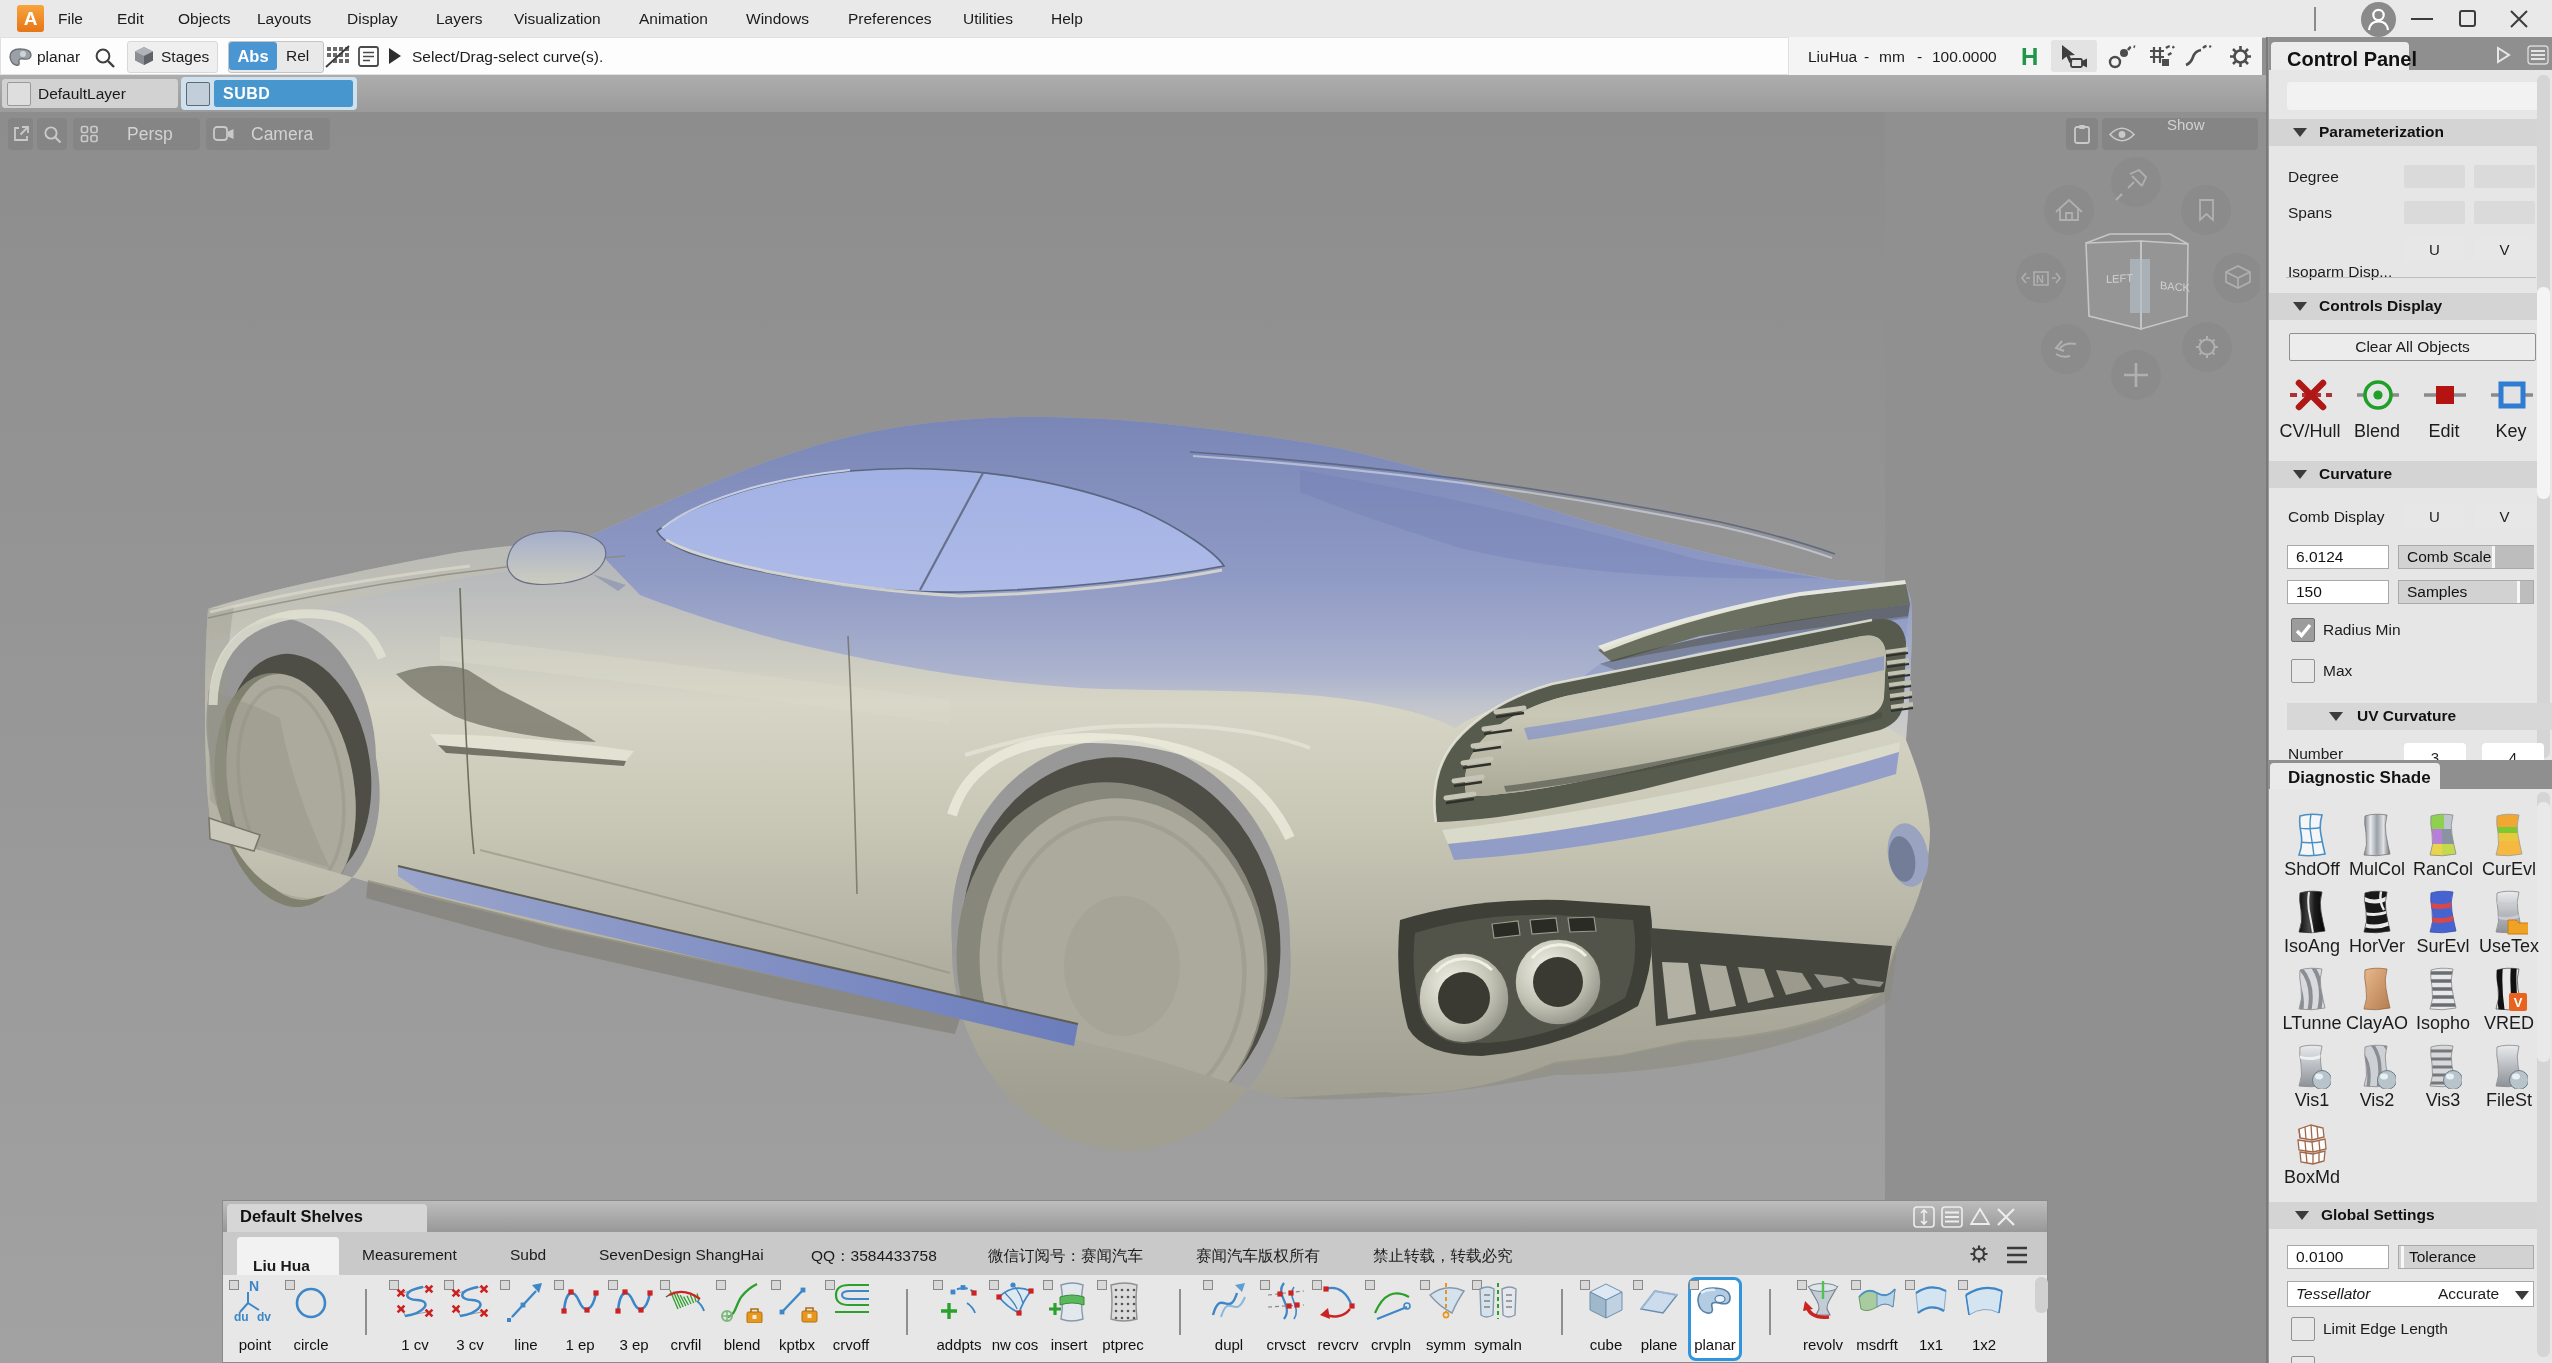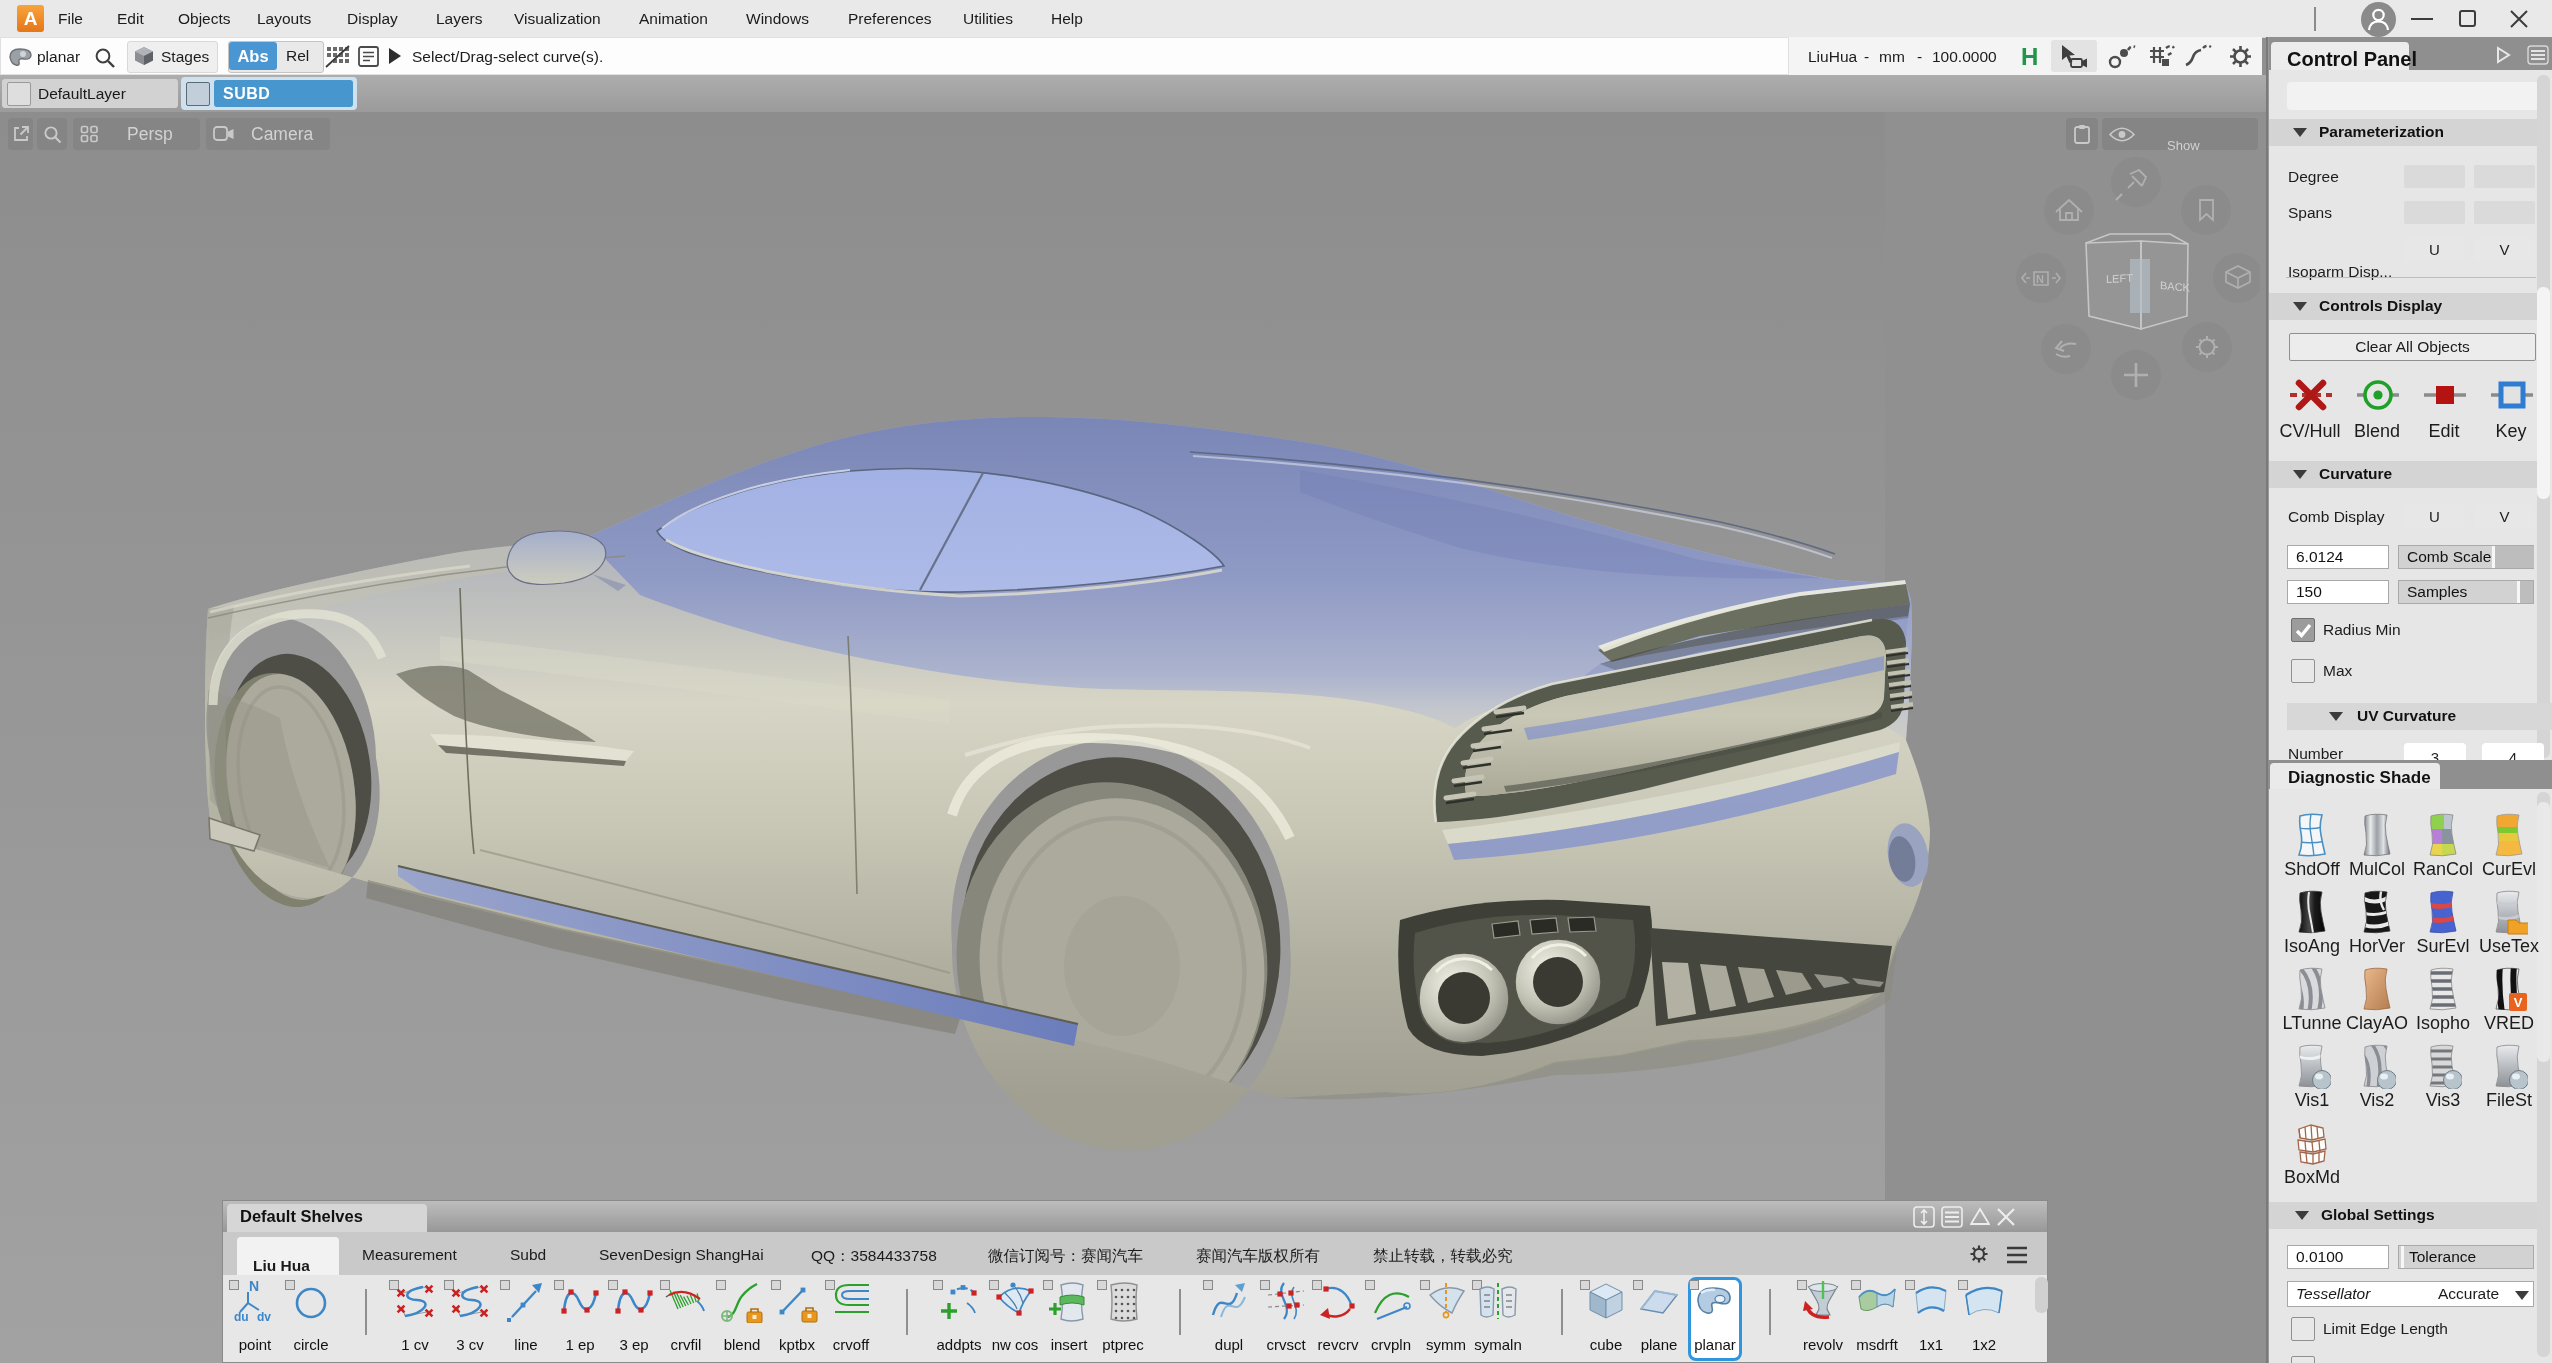--- a/index.html
+++ b/index.html
@@ -190,21 +190,21 @@
     <div class="vpbtn" style="left:2066px;width:32px;"></div>
     <svg class="abs" style="left:2073px;top:12px;" width="18" height="21" viewBox="0 0 18 21">
       <rect x="2" y="3" width="14" height="16" rx="2" fill="none" stroke="#c9c9c9" stroke-width="1.8"></rect>
       <rect x="6" y="1" width="6" height="4" rx="1" fill="#c9c9c9"></rect>
     </svg>
     <div class="vpbtn" style="left:2102px;width:156px;"></div>
     <svg class="abs" style="left:2109px;top:14px;" width="26" height="17" viewBox="0 0 26 17">
       <path d="M1 8.5 Q13 -4 25 8.5 Q13 21 1 8.5Z" fill="none" stroke="#c9c9c9" stroke-width="1.7"></path>
       <circle cx="13" cy="8.5" r="3.4" fill="#c9c9c9"></circle>
     </svg>
-    <span class="abs" style="left:2167px;top:26px;font-size:13px;color:#d2d2d2;">Show</span>
+    <span class="abs" style="left:2167px;top:4px;font-size:15px;color:#d2d2d2;">Show</span>
 
     <svg class="abs" style="left:0;top:0;" width="2267" height="1251" viewBox="0 112 2267 1251">
       <defs>
         <linearGradient id="bodyG" x1="0" y1="415" x2="0" y2="1100" gradientUnits="userSpaceOnUse">
           <stop offset="0" stop-color="#9aa2bd"></stop>
             <stop offset="0.24" stop-color="#b8babc"></stop>
           <stop offset="0.42" stop-color="#d7d5c5"></stop>
             <stop offset="0.6" stop-color="#c8c7b6"></stop>
           <stop offset="0.8" stop-color="#b0afa0"></stop>
             <stop offset="1" stop-color="#a09f91"></stop>

